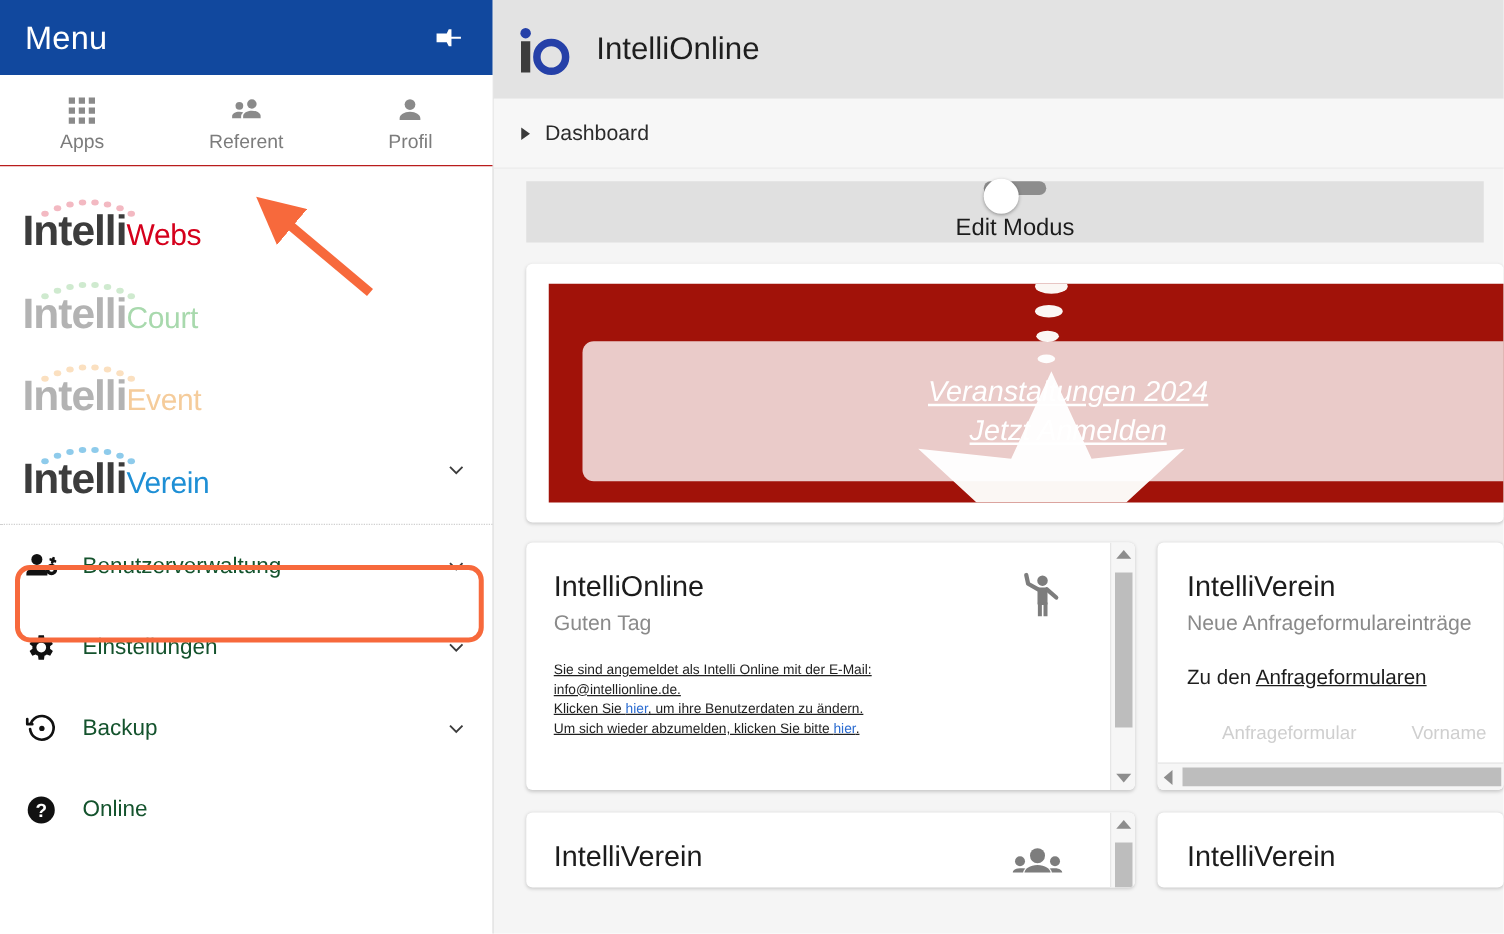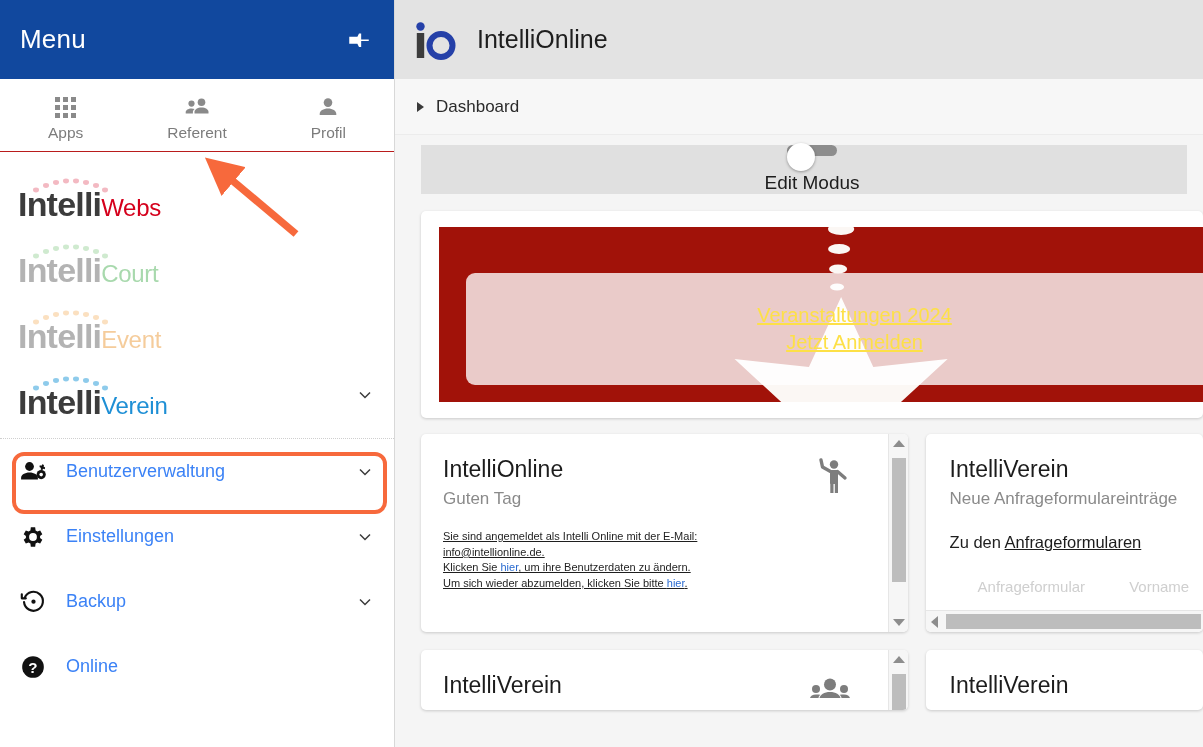--- a/index.html
+++ b/index.html
@@ -12,21 +12,21 @@
   #root { position: relative; width: 1203px; height: 747px; }
 
   
   .sidebar {
     position: absolute; left: 0; top: 0;
     width: 395px; height: 747px;
     background: #ffffff;
     border-right: 1px solid #d8d8d8;
   }
   .menu-header {
-    height: 79px; background: #11489e;
+    height: 60px; background: #11489e;
     display: flex; align-items: center; justify-content: space-between;
     padding: 0 18px 0 20px;
   }
   .menu-title {
     color: #ffffff; font-size: 26px; font-weight: 400; letter-spacing: .2px;
   }
   .pin-btn {
     width: 34px; height: 34px; display: flex; align-items: center; justify-content: center;
     cursor: pointer;
   }
@@ -64,21 +64,21 @@
   .logo .part1 { font-size: 34px; font-weight: 700; letter-spacing: -0.8px; }
   .logo .part2 { font-size: 24px; font-weight: 400; letter-spacing: -0.3px; }
   .logo .arc { position: absolute; top: 0px; left: 0; width: 110px; height: 22px; }
 
   
   .divider { height: 0; border-top: 1px dotted #cfcfcf; margin: 6px 0 0 0; }
   .nav-item {
     display: flex; align-items: center; height: 65px;
     padding: 0 18px 0 20px; cursor: pointer; gap: 16px;
   }
-  .nav-item .nav-label { font-size: 18px; color: #3b82f6; flex: 1; }
+  .nav-item .nav-label { font-size: 18px; color: #14532d; flex: 1; }
   .nav-icon { width: 30px; display: flex; align-items: center; justify-content: flex-start; }
   .chev { width: 22px; display: flex; align-items: center; justify-content: center; }
 
   .highlight-box {
     position: absolute; left: 12px; top: 452px; width: 375px; height: 62px;
     border: 4px solid #f7693c; border-radius: 12px; pointer-events: none;
   }
   .anno-arrow { position: absolute; left: 195px; top: 150px; pointer-events: none; }
 
   
@@ -124,22 +124,22 @@
   .banner {
     position: relative; height: 175px; background: #a11209; overflow: hidden;
   }
   .banner-inner {
     position: absolute; left: 27px; right: -40px; top: 46px; height: 112px;
     background: rgba(255,255,255,.78); border-radius: 9px;
     display: flex; flex-direction: column; align-items: center; justify-content: center;
     gap: 4px;
   }
   .banner-link {
-    font-size: 20px; color: #fde047; text-decoration: underline;
-    font-family: "Liberation Sans", sans-serif; cursor: pointer; white-space: nowrap;
+    font-size: 23px; color: #ffffff; text-decoration: underline;
+    font-family: "Liberation Sans", sans-serif; cursor: pointer; white-space: nowrap; font-style: italic;
   }
 
   
   .cards { display: flex; gap: 18px; margin: 16px 0 0 26px; }
   .card {
     background: #fff; border-radius: 5px; box-shadow: 0 1px 3px rgba(0,0,0,.18);
     position: relative; overflow: hidden;
   }
   .card-title { font-size: 23px; color: #1c1c1c; font-weight: 400; }
   .card-sub { font-size: 17px; color: #8a8a8a; margin-top: 6px; white-space: nowrap; }

